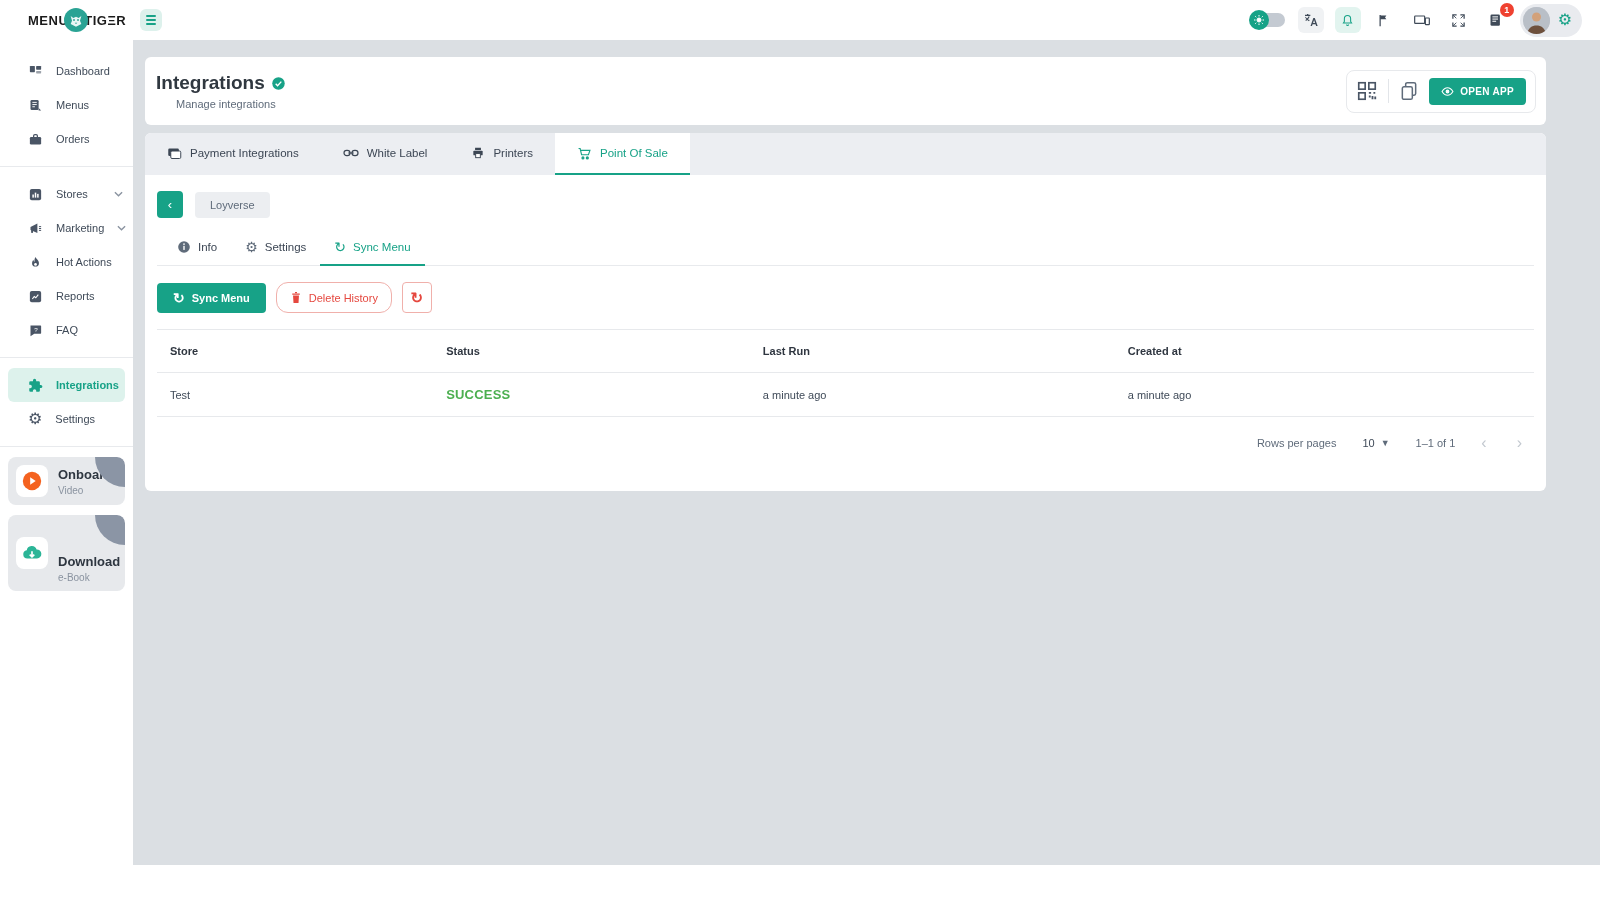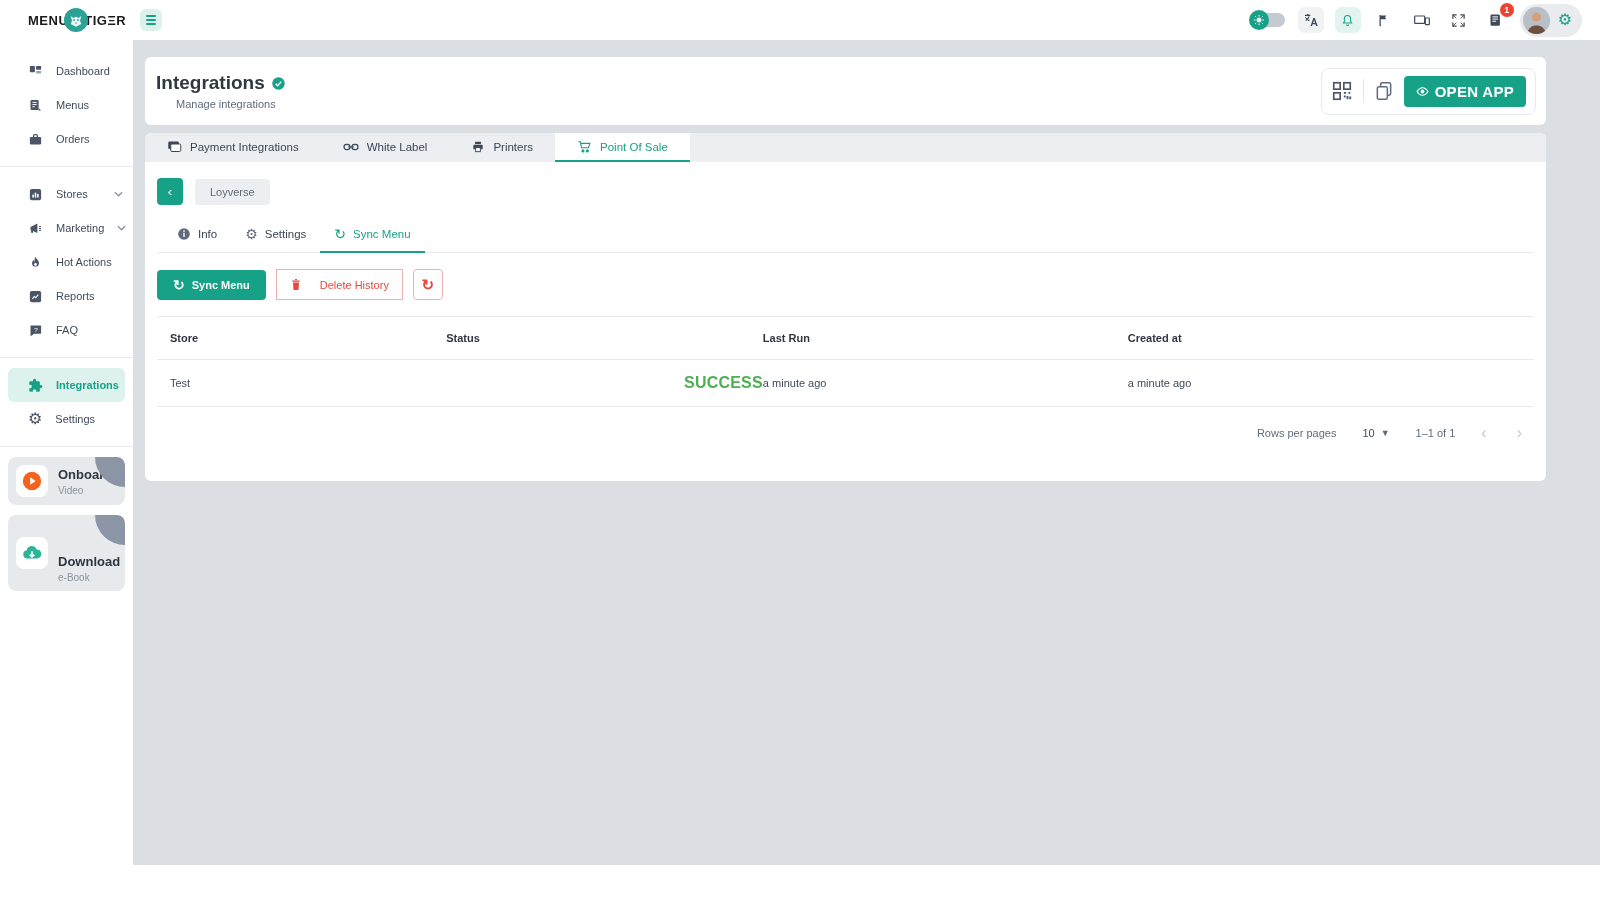--- a/index.html
+++ b/index.html
@@ -43,47 +43,47 @@
   
   .main { flex:1; padding:17px 54px 0 12px; }
   .card { background:#fff; border-radius:6px; }
   .head-card { height:68px; display:flex; align-items:center; justify-content:space-between; padding:0 10px 0 11px; margin-bottom:8px; }
   .page-title-row { display:flex; align-items:center; gap:6px; }
   .page-title { font-size:19px; font-weight:bold; color:#303840; }
   .page-sub { font-size:11px; color:#5f6b7a; margin-top:4px;padding-left:20px; }
   .qr-box { display:flex; align-items:center; gap:10px; border:1px solid #e7e9ec; border-radius:8px; padding:7px 9px; }
   .qr-divider { width:1px; height:24px; background:#e2e5e9; }
   .icon-btn { background:none; border:none; cursor:pointer; display:flex; align-items:center; }
-  .open-app { display:flex; align-items:center; gap:6px; background:#17a287; color:#fff; border:none; border-radius:4px; padding:7px 12px; font-size:15px; font-weight:bold; letter-spacing:0.3px; cursor:pointer; }
+  .open-app { display:flex; align-items:center; gap:6px; background:#17a287; color:#fff; border:none; border-radius:4px; padding:7px 12px; font-size:10px; font-weight:bold; letter-spacing:0.3px; cursor:pointer; }
 
   
   .tabstrip { display:flex; background:#eceef2; border-radius:6px 6px 0 0; }
-  .tab { display:flex; align-items:center; gap:8px; padding:0 22px; height:29px; font-size:11.5px; color:#3c4654; cursor:pointer; border-bottom:2px solid transparent; }
+  .tab { display:flex; align-items:center; gap:8px; padding:0 22px; height:42px; font-size:11.5px; color:#3c4654; cursor:pointer; border-bottom:2px solid transparent; }
   .tab.active { background:#fff; color:#17a287; border-bottom-color:#17a287; }
 
   .pos-body { padding:10px 12px 40px 12px; }
   .back-row { display:flex; align-items:center; gap:12px; padding:6px 0 12px 0; }
   .back-btn { width:26px; height:27px; background:#17a287; color:#fff; border:none; border-radius:4px; font-size:13px; cursor:pointer; }
   .chip { background:#eceef1; border-radius:4px; padding:7px 15px; font-size:11px; color:#5f6b7a; cursor:pointer; }
 
   .subtabs { display:flex; border-bottom:1px solid #e8eaed; padding-left:6px; }
   .subtab { display:flex; align-items:center; gap:7px; padding:10px 14px; font-size:11.5px; color:#3c4654; cursor:pointer; border-bottom:2px solid transparent; margin-bottom:-1px; }
   .subtab.active { color:#17a287; border-bottom-color:#17a287; }
   .sync-glyph { font-size:14px; line-height:1; }
 
   .btn-row { display:flex; align-items:center; gap:10px; margin-top:16px; }
   .btn-sync { display:flex; align-items:center; gap:7px; background:#17a287; color:#fff; border:none; border-radius:4px; padding:8px 16px; font-size:11px; font-weight:bold; cursor:pointer; }
-  .btn-delete { display:flex; align-items:center; gap:18px; background:#fff; color:#e5483f; border:1px solid #f0b0ab; border-radius:0; padding:8px 13px; font-size:11px; cursor:pointer; }
+  .btn-delete { display:flex; align-items:center; gap:7px; background:#fff; color:#e5483f; border:1px solid #f0b0ab; border-radius:12px; padding:8px 13px; font-size:11px; cursor:pointer; }
   .btn-refresh { width:30px; height:31px; background:#fff; color:#e5483f; border:1px solid #f0b0ab; border-radius:4px; font-size:15px; font-weight:bold; cursor:pointer; }
 
   table.sync-table { width:100%; border-collapse:collapse; table-layout:fixed; margin-top:16px; }
   .sync-table th { font-size:11px; font-weight:bold; color:#2f3640; text-align:left; padding:15px 0; border-top:1px solid #e7e9ec; border-bottom:1px solid #e7e9ec; }
   .sync-table td { font-size:11px; color:#3f4a58; text-align:left; padding:14px 0; border-bottom:1px solid #e7e9ec; }
   .sync-table th:first-child, .sync-table td:first-child { padding-left:13px; }
-  td.status { color:#4caf50; font-weight:bold; font-size:16px; letter-spacing:0.2px;text-align:right; }
+  td.status { color:#4caf50; font-weight:bold; font-size:13px; letter-spacing:0.2px; }
 
   .pagination { display:flex; align-items:center; justify-content:flex-end; gap:26px; margin-top:18px; padding-right:12px; font-size:11px; color:#5f6b7a; }
   .rpp-select { display:flex; align-items:center; gap:6px; cursor:pointer; color:#3f4a58; }
   .pg-chevrons { display:flex; gap:30px; }
   .pg-chev { font-size:16px; color:#c3c9d0; background:none; border:none; cursor:pointer; line-height:1; }
 
   svg { display:block; }
 </style>
 </head>
 <body>

